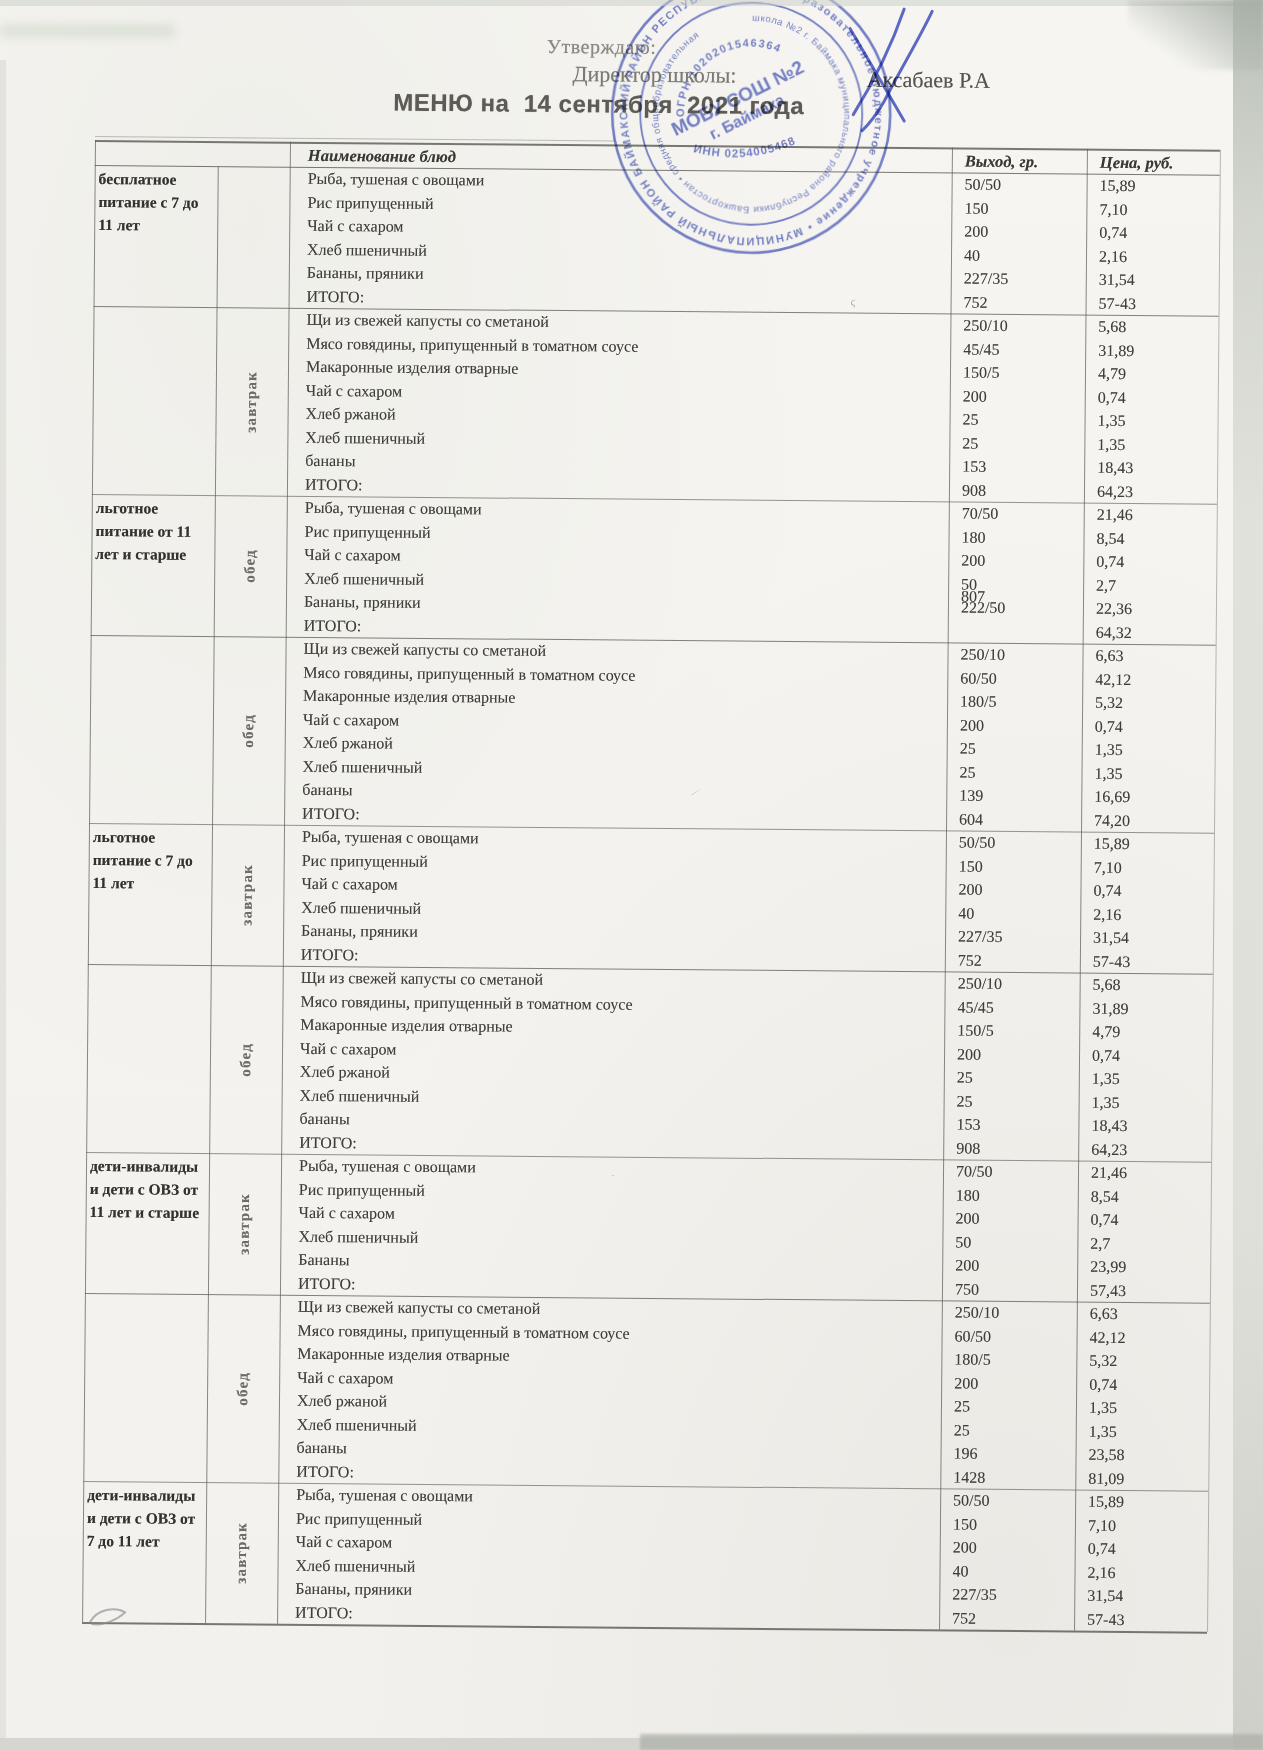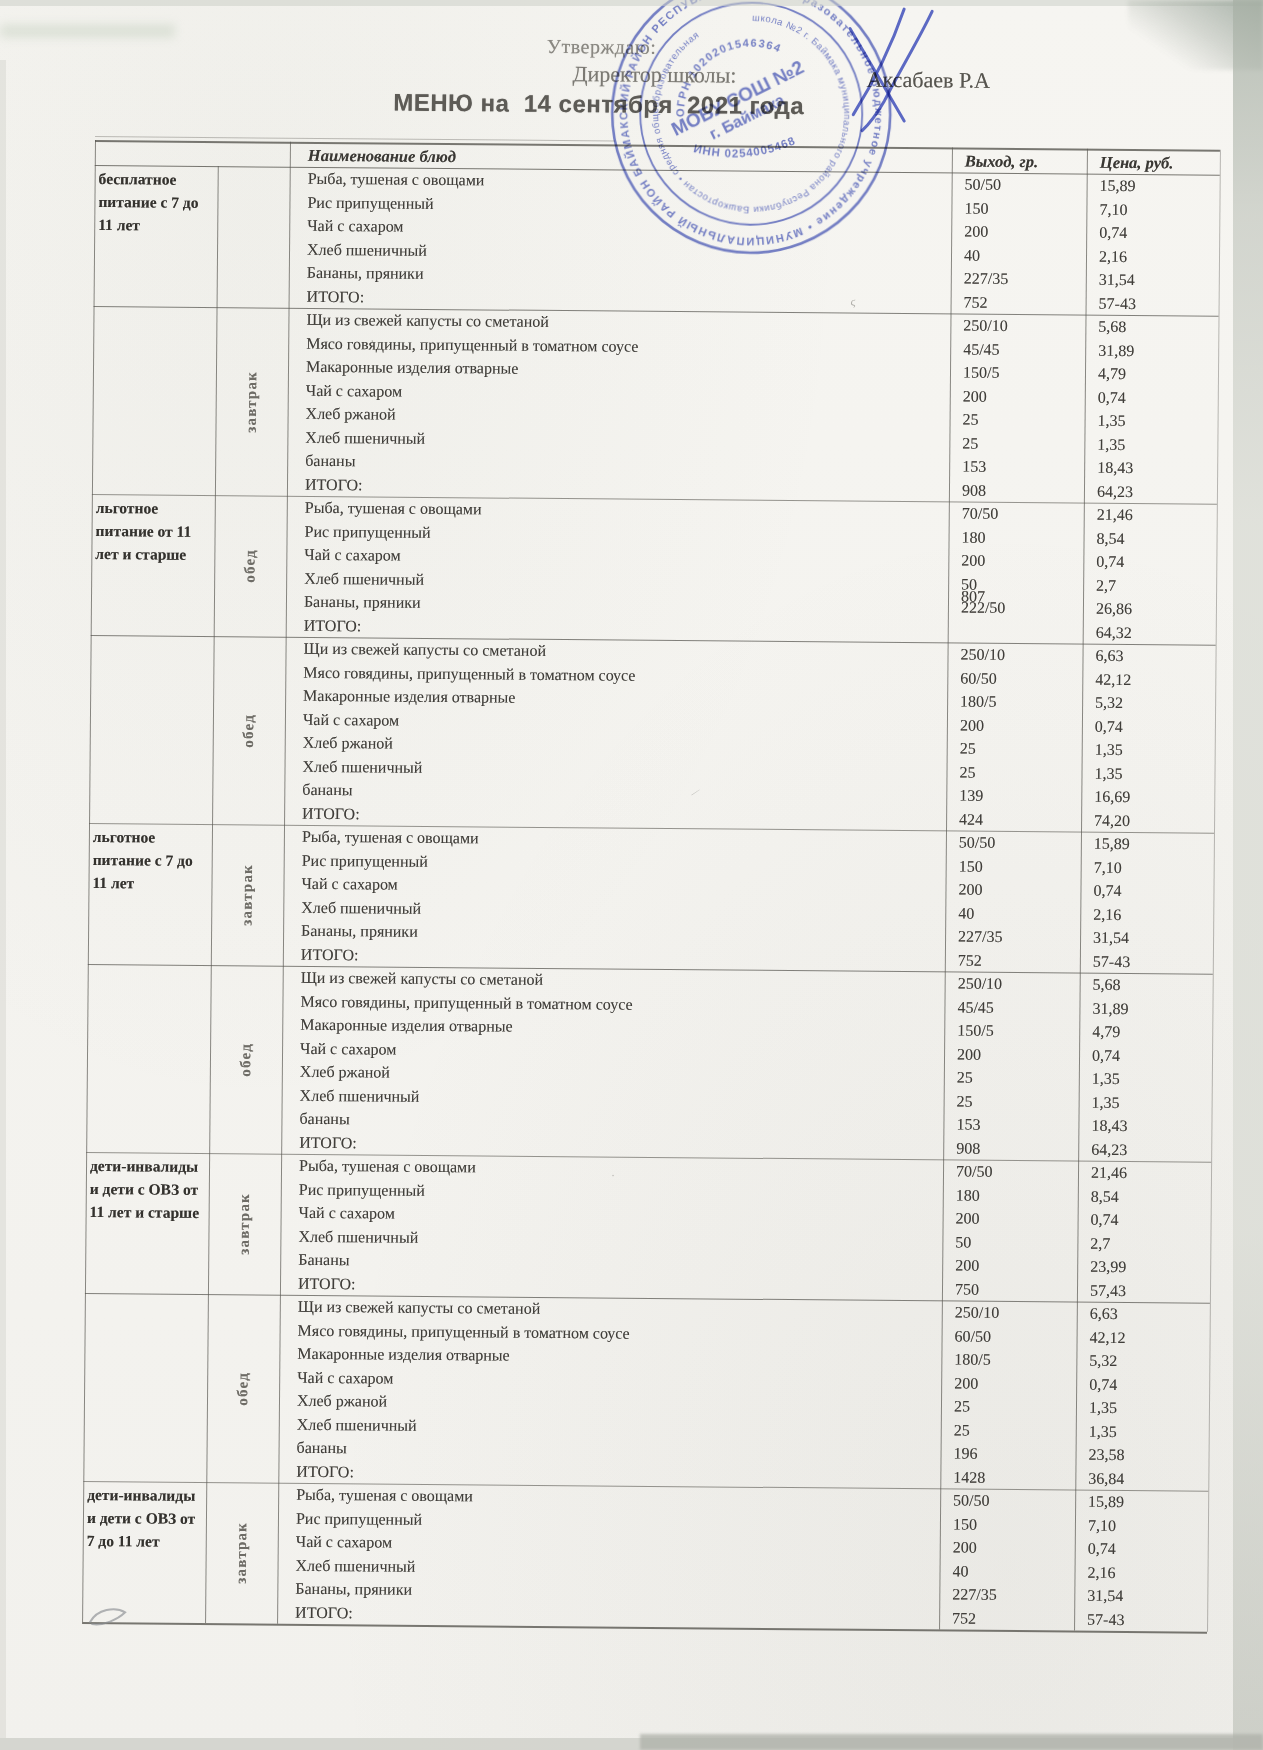--- a/index.html
+++ b/index.html
@@ -149,21 +149,21 @@
         <div class="tcell" style="left: 965px; top: 517.5px; width: 119px;">180</div>
         <div class="tcell" style="left: 1100px; top: 517.5px; width: 117px;">8,54</div>
         <div class="tcell" style="left: 308px; top: 541px; width: 638px;">Чай с сахаром</div>
         <div class="tcell" style="left: 965px; top: 541px; width: 119px;">200</div>
         <div class="tcell" style="left: 1100px; top: 541px; width: 117px;">0,74</div>
         <div class="tcell" style="left: 308px; top: 564.5px; width: 638px;">Хлеб пшеничный</div>
         <div class="tcell" style="left: 965px; top: 564.5px; width: 119px;">50</div>
         <div class="tcell" style="left: 1100px; top: 564.5px; width: 117px;">2,7</div>
         <div class="tcell" style="left: 308px; top: 588px; width: 638px;">Бананы, пряники</div>
         <div class="tcell" style="left: 965px; top: 588px; width: 119px;">222/50</div>
-        <div class="tcell" style="left: 1100px; top: 588px; width: 117px;">26,86</div>
+        <div class="tcell" style="left: 1100px; top: 588px; width: 117px;">22,36</div>
         <div class="tcell" style="left: 308px; top: 611.5px; width: 638px;">ИТОГО:</div>
         <div class="tcell" style="left: 965px; top: 577px; width: 119px;">807</div>
         <div class="tcell" style="left: 1100px; top: 611.5px; width: 117px;">64,32</div>
         <div class="meal-wrap" style="left: 222px; top: 635px; width: 64px; height: 188px;">
           <span class="meal-txt">обед</span>
         </div>
         <div class="tcell" style="left: 308px; top: 635px; width: 638px;">Щи из свежей капусты со сметаной</div>
         <div class="tcell" style="left: 965px; top: 635px; width: 119px;">250/10</div>
         <div class="tcell" style="left: 1100px; top: 635px; width: 117px;">6,63</div>
         <div class="tcell" style="left: 308px; top: 658.5px; width: 638px;">Мясо говядины, припущенный в томатном соусе</div>
@@ -178,21 +178,21 @@
         <div class="tcell" style="left: 308px; top: 729px; width: 638px;">Хлеб ржаной</div>
         <div class="tcell" style="left: 965px; top: 729px; width: 119px;">25</div>
         <div class="tcell" style="left: 1100px; top: 729px; width: 117px;">1,35</div>
         <div class="tcell" style="left: 308px; top: 752.5px; width: 638px;">Хлеб пшеничный</div>
         <div class="tcell" style="left: 965px; top: 752.5px; width: 119px;">25</div>
         <div class="tcell" style="left: 1100px; top: 752.5px; width: 117px;">1,35</div>
         <div class="tcell" style="left: 308px; top: 776px; width: 638px;">бананы</div>
         <div class="tcell" style="left: 965px; top: 776px; width: 119px;">139</div>
         <div class="tcell" style="left: 1100px; top: 776px; width: 117px;">16,69</div>
         <div class="tcell" style="left: 308px; top: 799.5px; width: 638px;">ИТОГО:</div>
-        <div class="tcell" style="left: 965px; top: 799.5px; width: 119px;">424</div>
+        <div class="tcell" style="left: 965px; top: 799.5px; width: 119px;">604</div>
         <div class="tcell" style="left: 1100px; top: 799.5px; width: 117px;">74,20</div>
         <div class="cat" style="left: 99px; top: 825px; width: 115px;">льготное питание с 7 до 11 лет</div>
         <div class="meal-wrap" style="left: 222px; top: 823px; width: 64px; height: 141px;">
           <span class="meal-txt">завтрак</span>
         </div>
         <div class="tcell" style="left: 308px; top: 823px; width: 638px;">Рыба, тушеная с овощами</div>
         <div class="tcell" style="left: 965px; top: 823px; width: 119px;">50/50</div>
         <div class="tcell" style="left: 1100px; top: 823px; width: 117px;">15,89</div>
         <div class="tcell" style="left: 308px; top: 846.5px; width: 638px;">Рис припущенный</div>
         <div class="tcell" style="left: 965px; top: 846.5px; width: 119px;">150</div>
@@ -277,21 +277,21 @@
         <div class="tcell" style="left: 965px; top: 1387px; width: 119px;">25</div>
         <div class="tcell" style="left: 1100px; top: 1387px; width: 117px;">1,35</div>
         <div class="tcell" style="left: 308px; top: 1410.5px; width: 638px;">Хлеб пшеничный</div>
         <div class="tcell" style="left: 965px; top: 1410.5px; width: 119px;">25</div>
         <div class="tcell" style="left: 1100px; top: 1410.5px; width: 117px;">1,35</div>
         <div class="tcell" style="left: 308px; top: 1434px; width: 638px;">бананы</div>
         <div class="tcell" style="left: 965px; top: 1434px; width: 119px;">196</div>
         <div class="tcell" style="left: 1100px; top: 1434px; width: 117px;">23,58</div>
         <div class="tcell" style="left: 308px; top: 1457.5px; width: 638px;">ИТОГО:</div>
         <div class="tcell" style="left: 965px; top: 1457.5px; width: 119px;">1428</div>
-        <div class="tcell" style="left: 1100px; top: 1457.5px; width: 117px;">36,84</div>
+        <div class="tcell" style="left: 1100px; top: 1457.5px; width: 117px;">81,09</div>
         <div class="cat" style="left: 99px; top: 1483px; width: 115px;">дети-инвалиды и дети с ОВЗ от 7 до 11 лет</div>
         <div class="meal-wrap" style="left: 222px; top: 1481px; width: 64px; height: 141px;">
           <span class="meal-txt">завтрак</span>
         </div>
         <div class="tcell" style="left: 308px; top: 1481px; width: 638px;">Рыба, тушеная с овощами</div>
         <div class="tcell" style="left: 965px; top: 1481px; width: 119px;">50/50</div>
         <div class="tcell" style="left: 1100px; top: 1481px; width: 117px;">15,89</div>
         <div class="tcell" style="left: 308px; top: 1504.5px; width: 638px;">Рис припущенный</div>
         <div class="tcell" style="left: 965px; top: 1504.5px; width: 119px;">150</div>
         <div class="tcell" style="left: 1100px; top: 1504.5px; width: 117px;">7,10</div>

